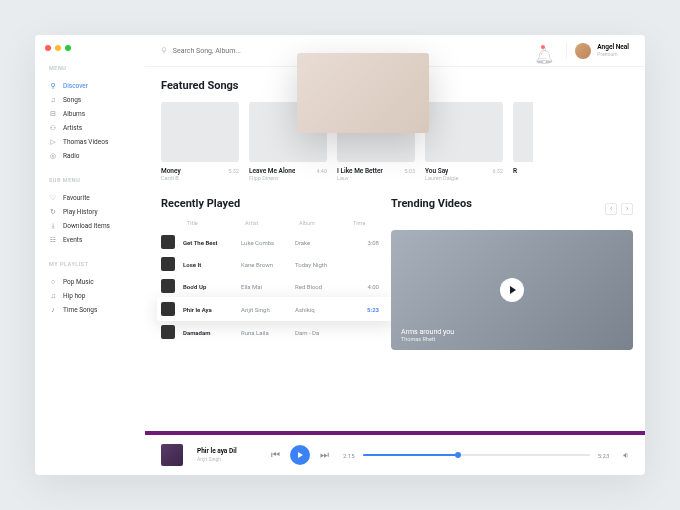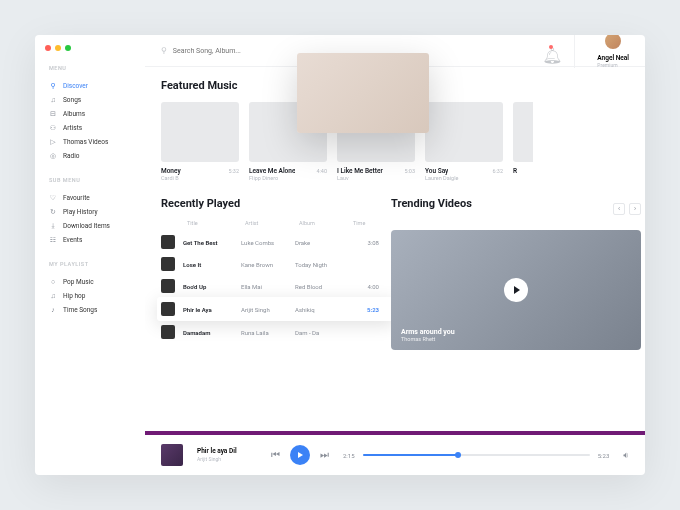--- a/index.html
+++ b/index.html
@@ -15,21 +15,21 @@
 .sb-item.active { color:#3b82f6; }
 .ico { width:8px; height:8px; display:inline-flex; align-items:center; justify-content:center; font-size:7px; color:#8b9099; }
 .sb-item.active .ico { color:#3b82f6; }
 .main { flex:1; display:flex; flex-direction:column; overflow:hidden; }
 .topbar { height:32px; display:flex; align-items:center; padding:0 16px; border-bottom:1px solid #f0f1f3; gap:12px; }
 .search { display:flex; align-items:center; gap:6px; flex:1; }
 .search-ico { color:#c5c8cc; font-size:8px; }
 .search input { border:none; outline:none; font-size:7px; color:#c5c8cc; width:120px; }
 .notif { width:10px; height:10px; color:#c5c8cc; position:relative; margin-right:10px; cursor:pointer; }
 .notif::after { content:""; position:absolute; top:-1px; right:-1px; width:4px; height:4px; background:#ff6b6b; border-radius:50%; }
-.user { display:flex; align-items:center; gap:6px; padding-left:22px; border-left:1px solid #f0f1f3;flex-direction:column; }
+.user { display:flex; align-items:center; gap:6px; padding-left:8px; border-left:1px solid #f0f1f3; }
 .avatar { width:16px; height:16px; border-radius:50%; background:linear-gradient(135deg,#d4a574,#c0845e); }
 .uinfo { line-height:1.2; }
 .uname { font-size:6.5px; font-weight:600; }
 .urole { font-size:5px; color:#b8bcc3; }
 .content { flex:1; padding:12px 0 0 16px; overflow:hidden; }
 .sec-title { font-size:11px; font-weight:700; margin-bottom:10px; color:#1a1d24; }
 .featured { display:flex; gap:10px; margin-bottom:16px; }
 .fcard { width:78px; }
 .fcard .thumb { width:78px; height:60px; border-radius:3px; margin-bottom:5px; background:#e8e9eb; }
 .th1 { background:linear-gradient(135deg,#f5c7d9,#e8b4c8); }
@@ -37,39 +37,39 @@
 .th3 { background:linear-gradient(135deg,#d5d8dd,#b8bcc3); }
 .th4 { background:linear-gradient(135deg,#c84545,#a83838); }
 .th5 { background:linear-gradient(135deg,#e8e9eb,#c5c8cc); }
 .th6 { background:linear-gradient(135deg,#e0d5c8,#c8b8a8); }
 .frow { display:flex; justify-content:space-between; align-items:baseline; }
 .fname { font-size:6.5px; font-weight:600; color:#1a1d24; white-space:nowrap; overflow:hidden; text-overflow:ellipsis; }
 .ftime { font-size:5.5px; color:#b8bcc3; }
 .fartist { font-size:5.5px; color:#b8bcc3; }
 .cols { display:flex; }
 .rp { width:230px; }
-.tv { flex:1; padding-right:4px; }
+.tv { flex:1; padding-right:12px; }
 .tv-head { display:flex; justify-content:space-between; align-items:center; margin-bottom:10px; }
 .tv-nav { display:flex; gap:4px; }
 .tv-nav span { width:12px; height:12px; border:1px solid #e5e7ea; border-radius:2px; display:flex; align-items:center; justify-content:center; font-size:7px; color:#8b9099; cursor:pointer; }
 .rp-head { display:flex; font-size:5.5px; color:#b8bcc3; padding:0 0 5px 26px; gap:0; }
 .rp-head span:nth-child(1){width:58px;} .rp-head span:nth-child(2){width:54px;} .rp-head span:nth-child(3){width:54px;} .rp-head span:nth-child(4){width:30px;}
 .rp-row { display:flex; align-items:center; padding:4px 0; font-size:6px; gap:0; cursor:pointer; }
 .rp-row.current { background:#fff; box-shadow:0 4px 18px rgba(0,0,0,0.12); border-radius:3px; padding:5px 4px; margin-left:-4px; margin-right:-4px; }
 .rp-cover { width:14px; height:14px; border-radius:2px; background:#333; margin-right:8px; flex-shrink:0; }
 .rp-row span:nth-child(2){width:58px; font-weight:600; color:#1a1d24;}
 .rp-row span:nth-child(3){width:54px; color:#8b9099;}
 .rp-row span:nth-child(4){width:54px; color:#8b9099;}
 .rp-row span:nth-child(5){width:30px; color:#8b9099; text-align:right;}
 .rp-row.current span:nth-child(5){color:#3b82f6; font-weight:600;}
 .tv-hero { width:100%; height:120px; border-radius:4px; background:linear-gradient(135deg,#a8b0bc 0%,#7a828e 100%); position:relative; overflow:hidden; }
 .tv-play { position:absolute; top:50%; left:50%; transform:translate(-50%,-50%); width:24px; height:24px; background:#fff; border-radius:50%; display:flex; align-items:center; justify-content:center; cursor:pointer; }
 .tv-play::after { content:""; border-left:6px solid #1a1d24; border-top:4px solid transparent; border-bottom:4px solid transparent; margin-left:2px; }
 .tv-meta { position:absolute; bottom:8px; left:10px; }
-.tv-title { font-size:7px; font-weight:700; color:#fff; }
+.tv-title { font-size:7px; font-weight:400; color:#fff; }
 .tv-artist { font-size:5.5px; color:rgba(255,255,255,0.8); }
 .player { height:44px; border-top:4px solid #701a75; display:flex; align-items:center; padding:0 16px; gap:14px; }
 .pl-cover { width:22px; height:22px; border-radius:2px; background:linear-gradient(135deg,#5a3a6a,#3a2548); }
 .pl-info { line-height:1.2; width:60px; }
 .pl-title { font-size:6.5px; font-weight:600; }
 .pl-artist { font-size:5px; color:#b8bcc3; }
 .pl-ctrl { display:flex; align-items:center; gap:10px; }
 .pl-btn { font-size:10px; color:#8b9099; cursor:pointer; }
 .pl-play { width:20px; height:20px; background:#3b82f6; border-radius:50%; display:flex; align-items:center; justify-content:center; cursor:pointer; }
 .pl-play::after { content:""; border-left:5px solid #fff; border-top:3.5px solid transparent; border-bottom:3.5px solid transparent; margin-left:1px; }
@@ -166,21 +166,21 @@
       <div class="user">
         <div class="avatar"></div>
         <div class="uinfo">
           <div class="uname">Angel Neal</div>
           <div class="urole">Premium</div>
         </div>
       </div>
     </div>
 
     <div class="content">
-      <div class="sec-title">Featured Music</div>
+      <div class="sec-title">Featured Songs</div>
       <div class="featured">
         <div class="fcard">
             <div class="thumb th1"></div>
             <div class="frow">
               <span class="fname">Money</span>
               <span class="ftime">5:32</span>
             </div>
             <div class="fartist">Cardi B</div>
           </div>
         <div class="fcard">

